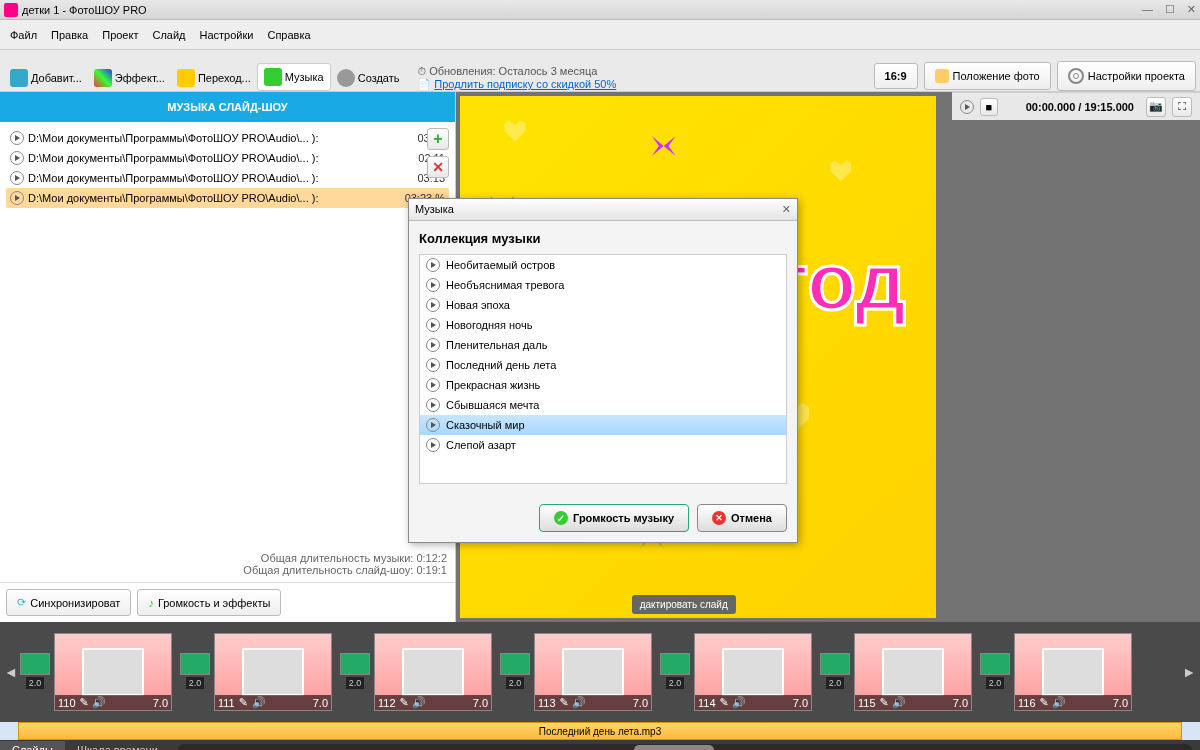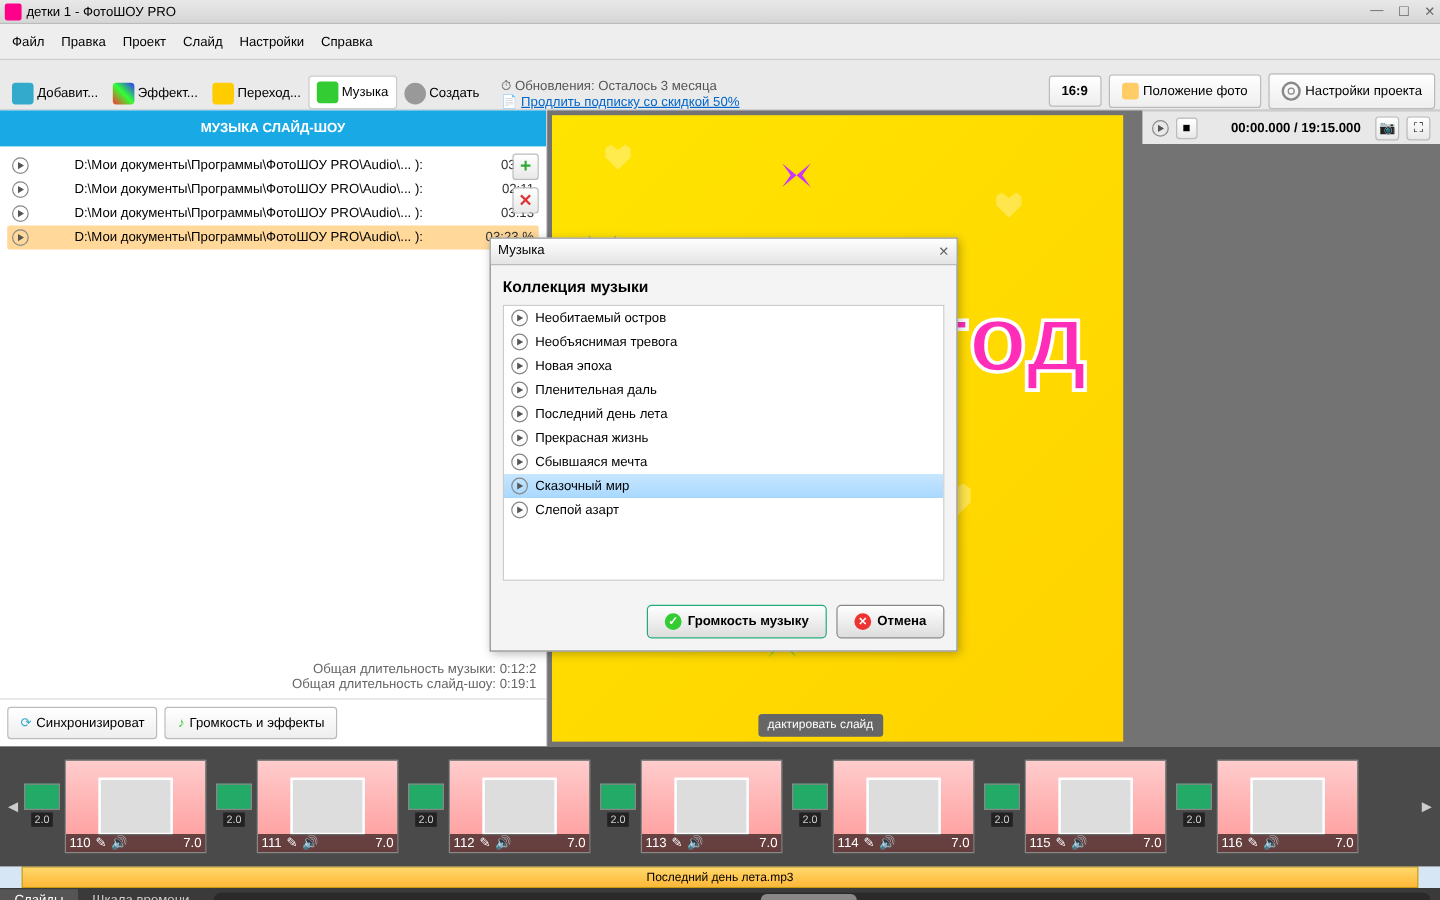--- a/index.html
+++ b/index.html
@@ -22,21 +22,21 @@
 .left { width:456px; background:#fff; display:flex; flex-direction:column; border-right:1px solid #ccc; }
 .tabs { display:flex; height:30px; }
 .tab { flex:1; display:flex; align-items:center; justify-content:center; font-weight:bold; font-size:11px; cursor:pointer; }
 .tab.active { background:#19a9e5; color:#fff; }
 .tab.inactive { background:#ddd; color:#444; }
 .tracks { flex:1; padding:6px; position:relative; overflow:auto; }
 .track-row { display:flex; align-items:center; padding:3px 4px; gap:4px; border-radius:2px; }
 .track-row.sel { background:#ffd89a; }
 .play-circ { width:14px; height:14px; border:1px solid #888; border-radius:50%; display:flex; align-items:center; justify-content:center; }
 .play-circ::after { content:""; border-left:5px solid #555; border-top:3px solid transparent; border-bottom:3px solid transparent; margin-left:1px; }
-.track-path { flex:1; overflow:hidden; white-space:nowrap; text-overflow:ellipsis;margin-left:34px; }
+.track-path { flex:1; overflow:hidden; white-space:nowrap; text-overflow:ellipsis; }
 .track-dur { color:#333; }
 .track-btns { position:absolute; right:6px; top:6px; display:flex; flex-direction:column; gap:6px; }
 .sq-btn { width:22px; height:22px; border:1px solid #bbb; background:linear-gradient(#fff,#e8e8e8); border-radius:3px; display:flex; align-items:center; justify-content:center; cursor:pointer; }
 .duration-info { padding:6px 8px; text-align:right; color:#666; }
 .bottom-btns { padding:6px; display:flex; gap:6px; border-top:1px solid #ddd; }
 .bbtn { border:1px solid #bbb; background:linear-gradient(#fff,#eee); border-radius:3px; padding:6px 10px; display:flex; align-items:center; gap:4px; cursor:pointer; }
 .right { flex:1; background:#737373; display:flex; flex-direction:row; position:relative;gap:12px; }
 .preview { flex:1; background:linear-gradient(135deg,#ffe400,#ffd200); position:relative; overflow:hidden; margin:4px; }
 .preview-text { position:absolute; right:30px; top:140px; font-size:80px; font-weight:bold; color:#ff2db8; -webkit-text-stroke:3px #fff; }
 .heart { position:absolute; width:30px; height:30px; background:rgba(255,255,255,0.3); clip-path:polygon(50% 85%,15% 50%,15% 25%,30% 15%,50% 30%,70% 15%,85% 25%,85% 50%); }
@@ -355,20 +355,24 @@
         <div class="music-item">
           <div class="play-circ"></div>
           <span>Необъяснимая тревога</span>
         </div>
         <div class="music-item">
           <div class="play-circ"></div>
           <span>Новая эпоха</span>
         </div>
         <div class="music-item">
           <div class="play-circ"></div>
+          <span>Новогодняя ночь</span>
+        </div>
+        <div class="music-item">
+          <div class="play-circ"></div>
           <span>Пленительная даль</span>
         </div>
         <div class="music-item">
           <div class="play-circ"></div>
           <span>Последний день лета</span>
         </div>
         <div class="music-item">
           <div class="play-circ"></div>
           <span>Прекрасная жизнь</span>
         </div>

